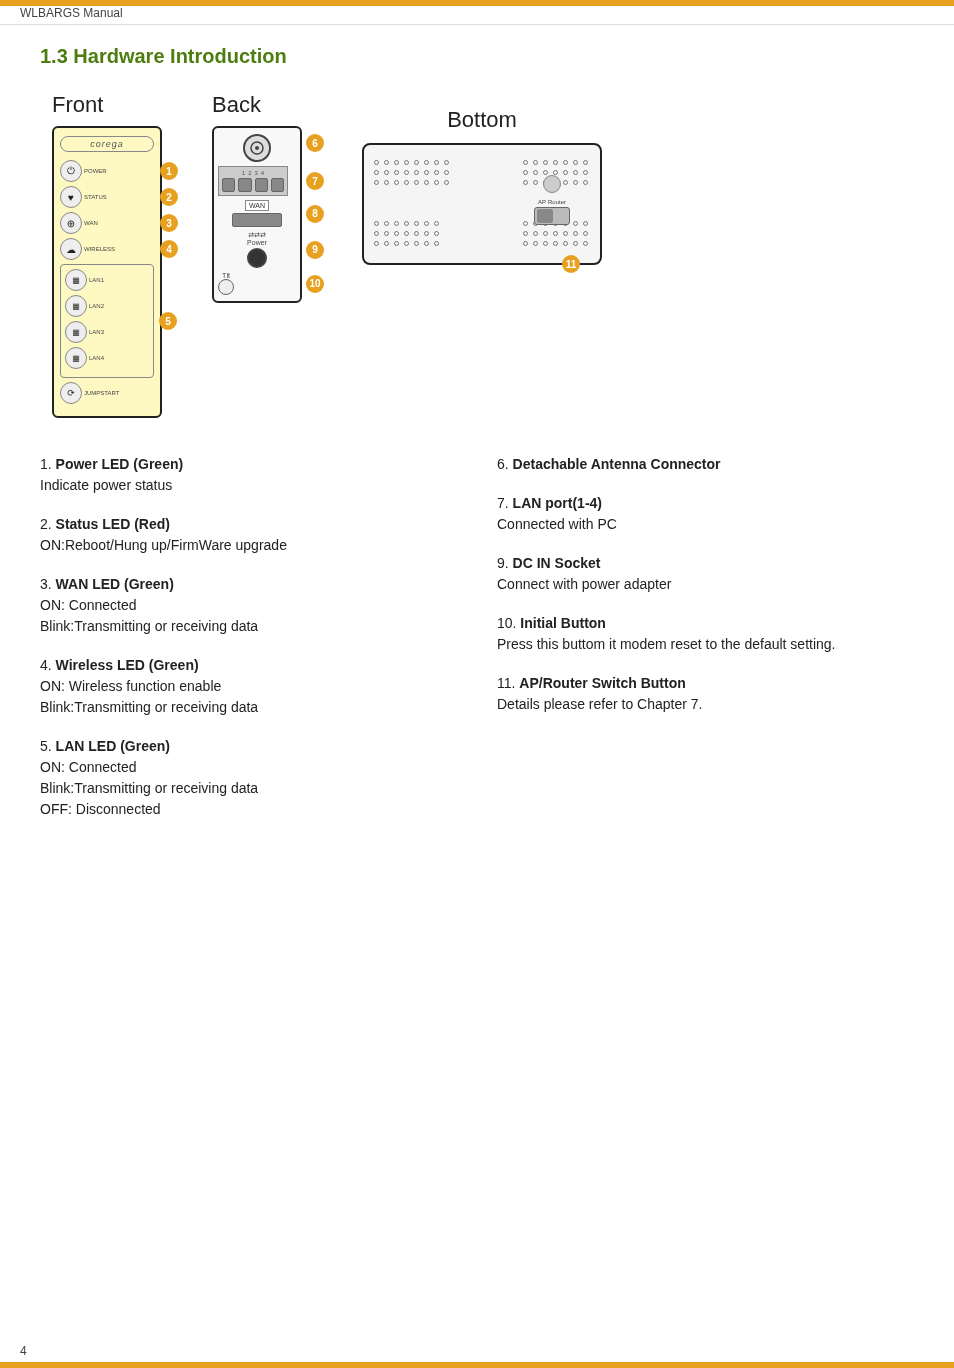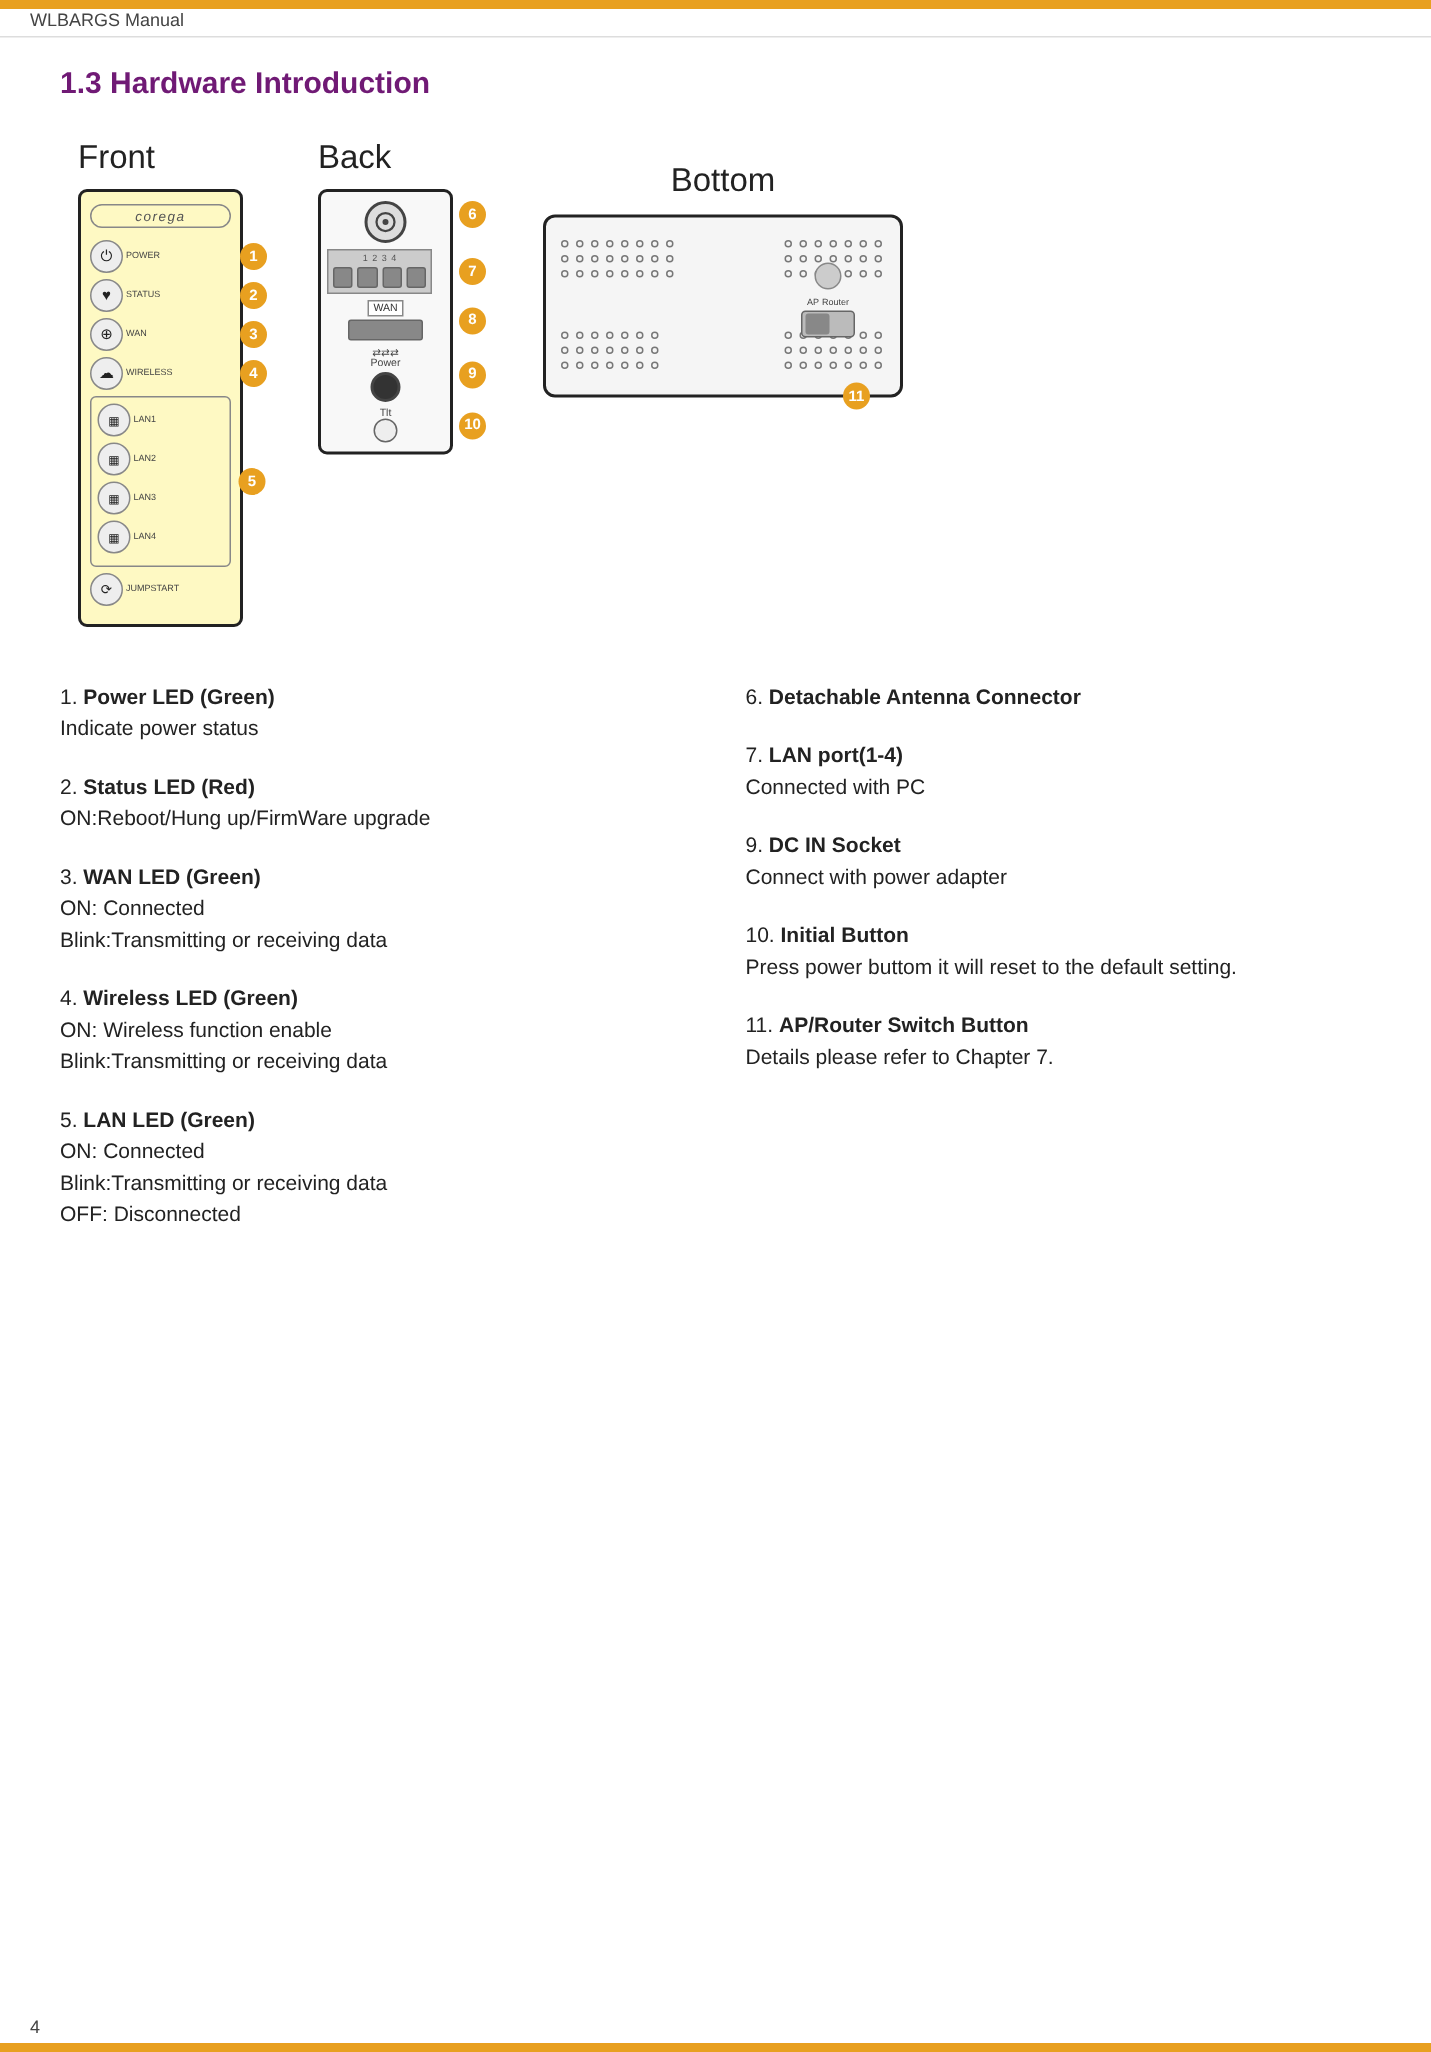--- a/index.html
+++ b/index.html
@@ -22,21 +22,21 @@
       font-size: 12px;
       color: #444;
       border-bottom: 1px solid #ddd;
     }
     .content {
       padding: 20px 40px 40px 40px;
     }
     .section-title {
       font-size: 20px;
       font-weight: bold;
-      color: #701a75;
+      color: #4d7c0f;
       margin-bottom: 24px;
     }
     .diagram-block {
       display: flex;
       flex-direction: column;
       align-items: center;
     }
     .diagram-label {
       font-size: 22px;
       font-weight: normal;
@@ -449,21 +449,21 @@
             </div>
 
             <div style="position:relative; width:100%; display:flex; justify-content:center;">
               <div style="display:flex; flex-direction:column; align-items:center; gap:2px;">
                 <div style="font-size:7px; color:#444; text-align:center;">⇄⇄⇄<br>Power</div>
                 <div class="dc-port"></div>
               </div>
               <div class="back-badge" style="right:-28px; top:50%; transform:translateY(-50%);">9</div>
             </div>
 
-            <div style="position:relative; width:100%; display:flex; justify-content:center;">
+            <div style="position:relative; width:100%; display:flex; ">
               <div style="display:flex; flex-direction:column; align-items:center;">
                 <div style="font-size:7px; color:#444;">Tlt</div>
                 <div style="width:16px; height:16px; border-radius:50%; border:1.5px solid #666; background:#eee;"></div>
               </div>
               <div class="back-badge" style="right:-28px; top:50%; transform:translateY(-50%);">10</div>
             </div>
           </div>
         </div>
       </div>
     </div>
@@ -630,21 +630,21 @@
         <span>Connected with PC</span>
       </div>
       <div class="desc-item">
         <span class="item-num">9.</span>
         <strong>DC IN Socket</strong><br>
         <span>Connect with power adapter</span>
       </div>
       <div class="desc-item">
         <span class="item-num">10.</span>
         <strong>Initial Button</strong><br>
-        <span>Press power buttom it will reset to the default setting.</span>
+        <span>Press this buttom it modem reset to the default setting.</span>
       </div>
       <div class="desc-item">
         <span class="item-num">11.</span>
         <strong>AP/Router Switch Button</strong><br>
         <span>Details please refer to Chapter 7.</span>
       </div>
     </div>
   </div>
 </div>
 

